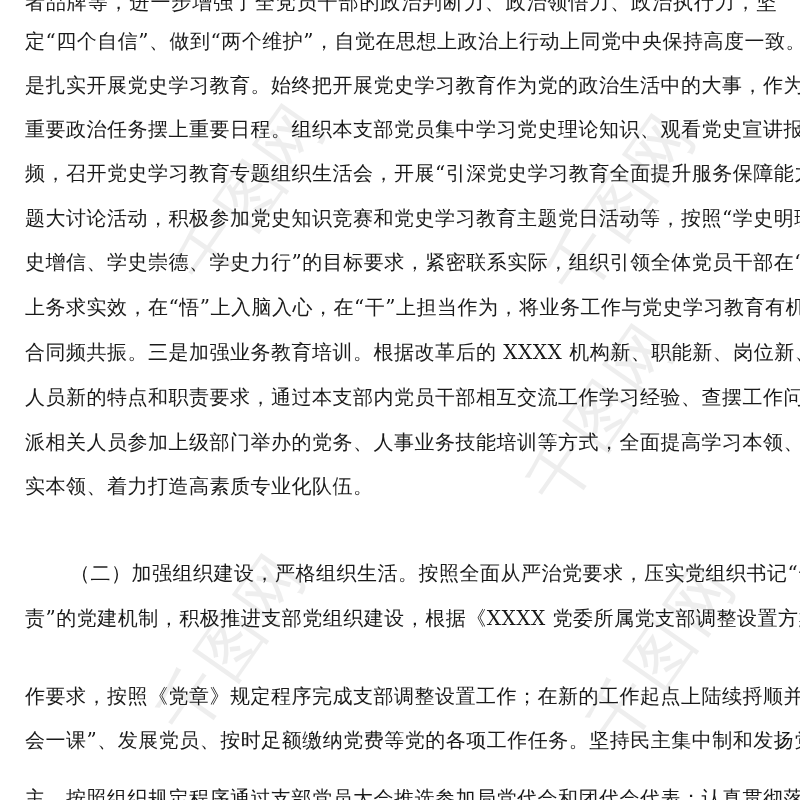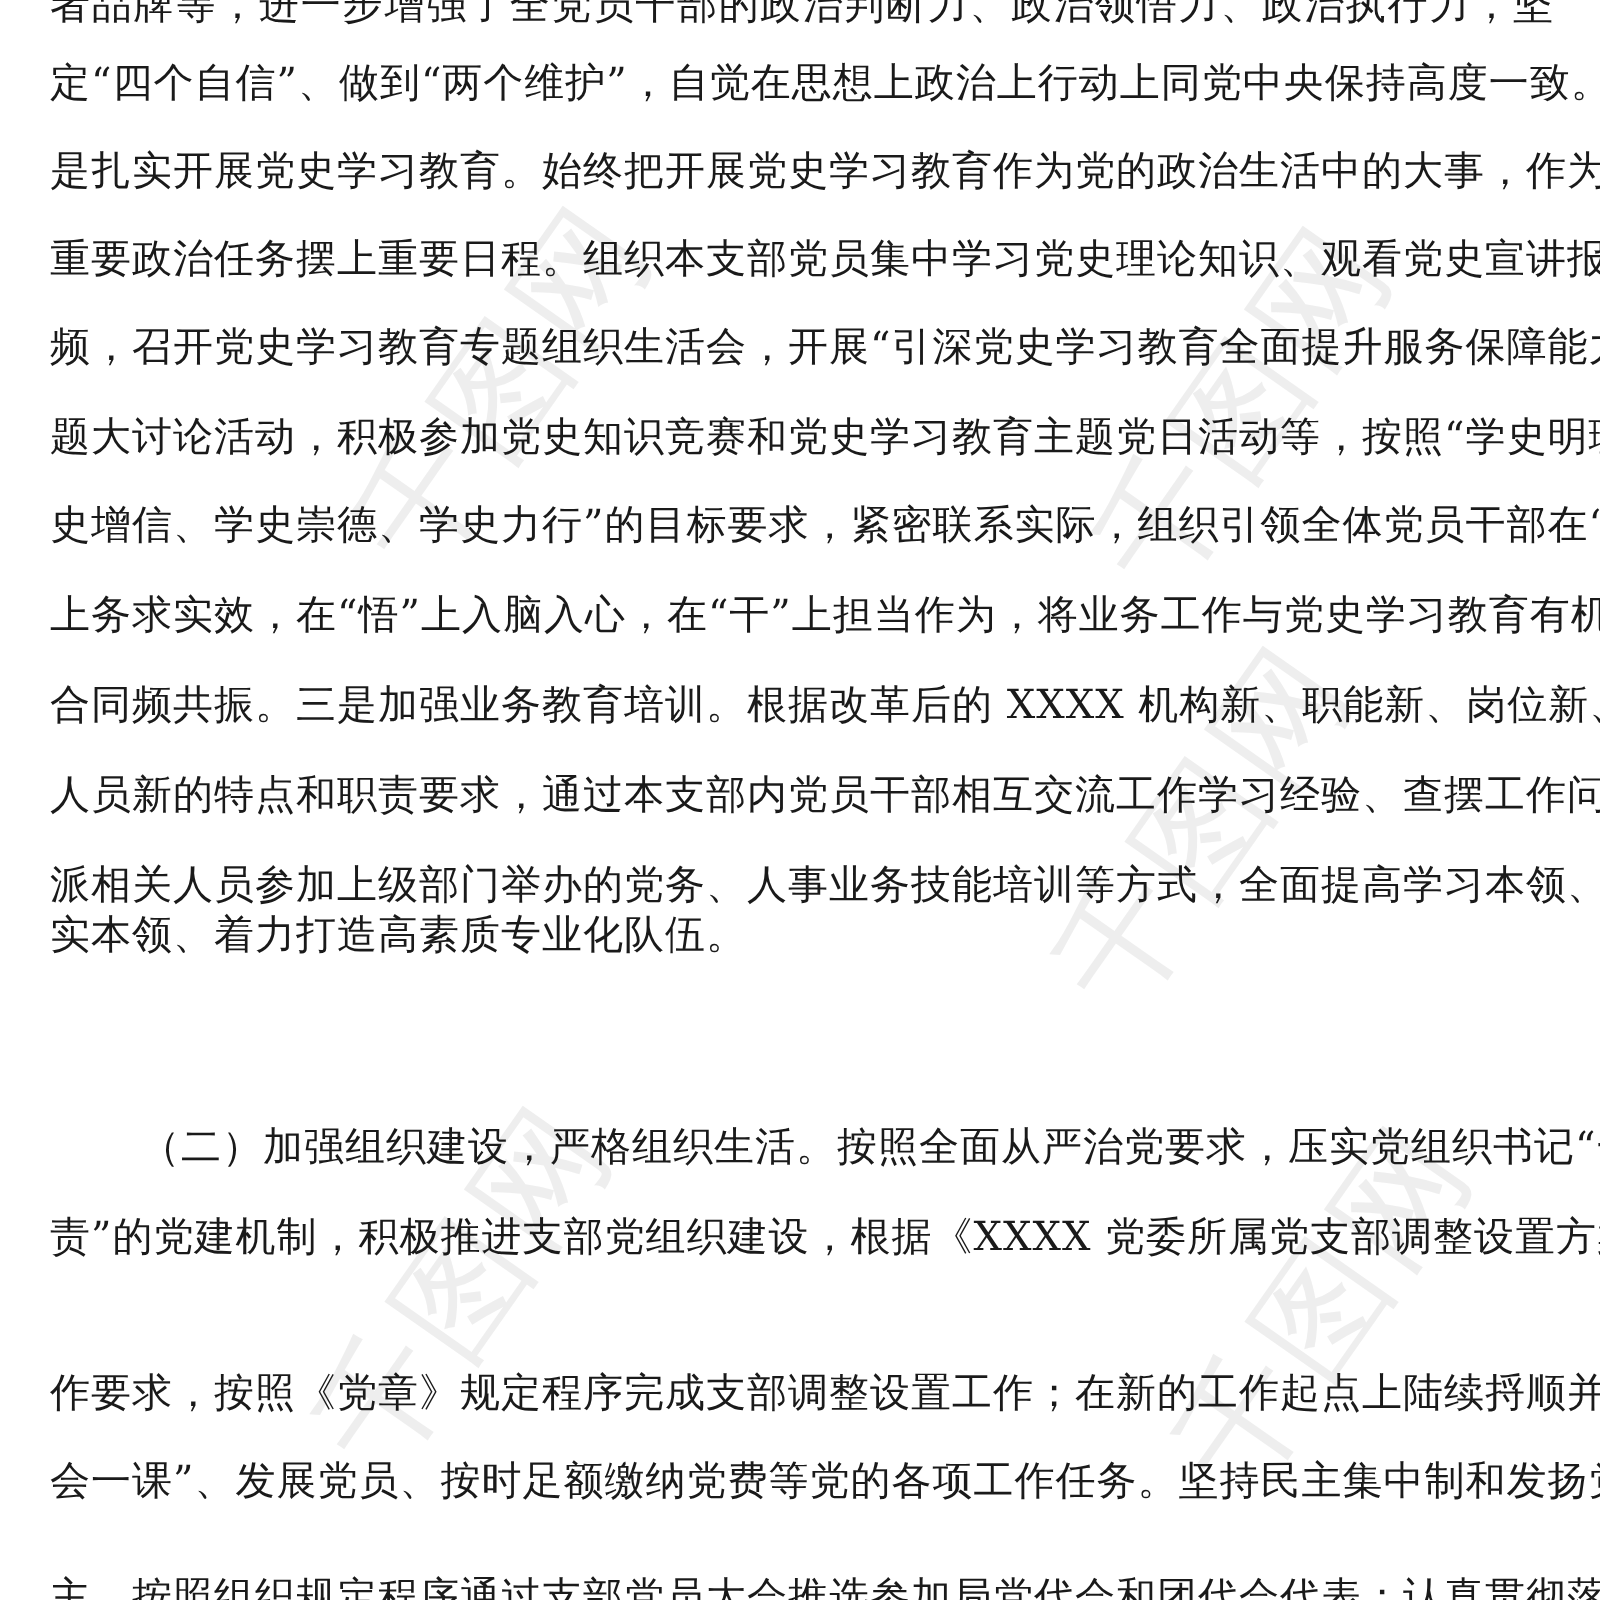--- a/index.html
+++ b/index.html
@@ -38,19 +38,19 @@
   <div class="line" style="top:29px;">定“四个自信”、做到“两个维护”，自觉在思想上政治上行动上同党中央保持高度一致。二</div>
   <div class="line" style="top:73px;">是扎实开展党史学习教育。始终把开展党史学习教育作为党的政治生活中的大事，作为全年的</div>
   <div class="line" style="top:117px;">重要政治任务摆上重要日程。组织本支部党员集中学习党史理论知识、观看党史宣讲报告会视</div>
   <div class="line" style="top:161px;">频，召开党史学习教育专题组织生活会，开展“引深党史学习教育全面提升服务保障能力”专</div>
   <div class="line" style="top:206px;">题大讨论活动，积极参加党史知识竞赛和党史学习教育主题党日活动等，按照“学史明理、学</div>
   <div class="line" style="top:250px;">史增信、学史崇德、学史力行”的目标要求，紧密联系实际，组织引领全体党员干部在“学”</div>
   <div class="line" style="top:295px;">上务求实效，在“悟”上入脑入心，在“干”上担当作为，将业务工作与党史学习教育有机结</div>
   <div class="line" style="top:340px;">合同频共振。三是加强业务教育培训。根据改革后的 XXXX 机构新、职能新、岗位新、业务新、</div>
   <div class="line" style="top:385px;">人员新的特点和职责要求，通过本支部内党员干部相互交流工作学习经验、查摆工作问题、选</div>
   <div class="line" style="top:430px;">派相关人员参加上级部门举办的党务、人事业务技能培训等方式，全面提高学习本领、狠抓落</div>
-  <div class="line last" style="top:455px;">实本领、着力打造高素质专业化队伍。</div>
+  <div class="line last" style="top:474px;">实本领、着力打造高素质专业化队伍。</div>
   <div class="line indent" style="top:561px;">（二）加强组织建设，严格组织生活。按照全面从严治党要求，压实党组织书记“一岗双</div>
   <div class="line" style="top:606px;">责”的党建机制，积极推进支部党组织建设，根据《XXXX 党委所属党支部调整设置方案》工</div>
   <div class="line" style="top:684px;">作要求，按照《党章》规定程序完成支部调整设置工作；在新的工作起点上陆续捋顺并落实“三</div>
   <div class="line" style="top:728px;">会一课”、发展党员、按时足额缴纳党费等党的各项工作任务。坚持民主集中制和发扬党内民</div>
   <div class="line" style="top:786px;">主，按照组织规定程序通过支部党员大会推选参加局党代会和团代会代表；认真贯彻落实《中</div>
 </div>
 
 </body></html>

